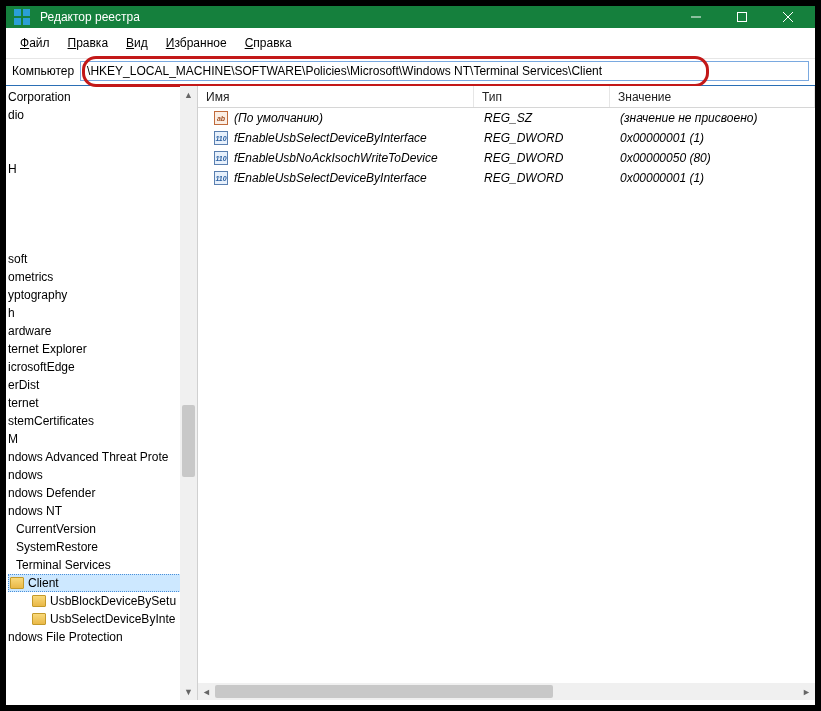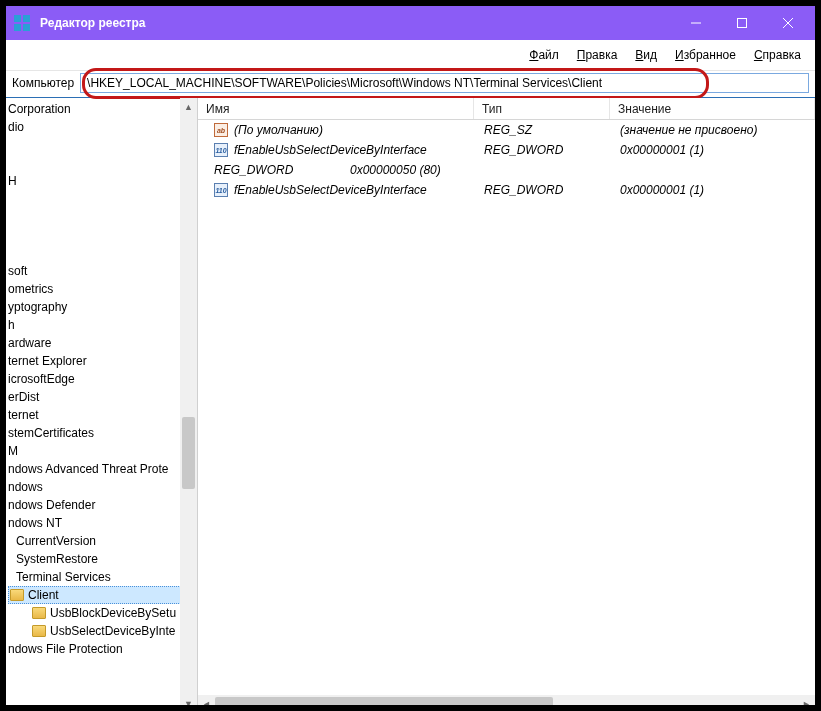--- a/index.html
+++ b/index.html
@@ -6,27 +6,26 @@
   body {
     font-family: "Segoe UI", Tahoma, sans-serif;
     font-size: 12px;
     background: #fff;
     width: 821px;
     height: 711px;
     overflow: hidden;
     border: 6px solid #000;
   }
   .titlebar {
-    background: #8b5cf6;
+    background: #15803d;
     color: #fff;
-    height: 34px;
+    height: 22px;
     display: flex;
     align-items: center;
     padding: 0 4px 0 8px;
-    font-weight: bold;
   }
   .titlebar .app-icon {
     width: 16px; height: 16px;
     margin-right: 10px;
     display: grid;
     grid-template-columns: 7px 7px;
     grid-template-rows: 7px 7px;
     gap: 2px;
   }
   .titlebar .app-icon span { background:#2a9fd6; }
@@ -40,21 +39,20 @@
   .win-btn svg { stroke:#fff; stroke-width:1; fill:none; }
   .menubar {
     background: #fff;
     height: 22px;
     display: flex;
     align-items: center;
     padding: 15px 6px;
     gap: 2px;
     border-bottom: 1px solid #e6e6e6;
     font-size: 12px;
-    justify-content: flex-end;
   }
   .menubar .menu-item { padding: 2px 8px; cursor: default; }
   .menubar .menu-item u { text-decoration: underline; }
   .addressbar-row {
     display: flex;
     align-items: center;
     padding: 2px 6px 4px 6px;
     gap: 4px;
     font-size: 12px;
     position: relative;
@@ -336,20 +334,24 @@
         </div>
         <div class="lv-row">
           <div class="cell-name">
             <span class="reg-icon">110</span>
             <span>fEnableUsbSelectDeviceByInterface</span>
           </div>
           <div class="cell-type">REG_DWORD</div>
           <div class="cell-value">0x00000001 (1)</div>
         </div>
         <div class="lv-row">
+          <div class="cell-name">
+            <span class="reg-icon">110</span>
+            <span>fEnableUsbNoAckIsochWriteToDevice</span>
+          </div>
           <div class="cell-type">REG_DWORD</div>
           <div class="cell-value">0x00000050 (80)</div>
         </div>
         <div class="lv-row">
           <div class="cell-name">
             <span class="reg-icon">110</span>
             <span>fEnableUsbSelectDeviceByInterface</span>
           </div>
           <div class="cell-type">REG_DWORD</div>
           <div class="cell-value">0x00000001 (1)</div>

